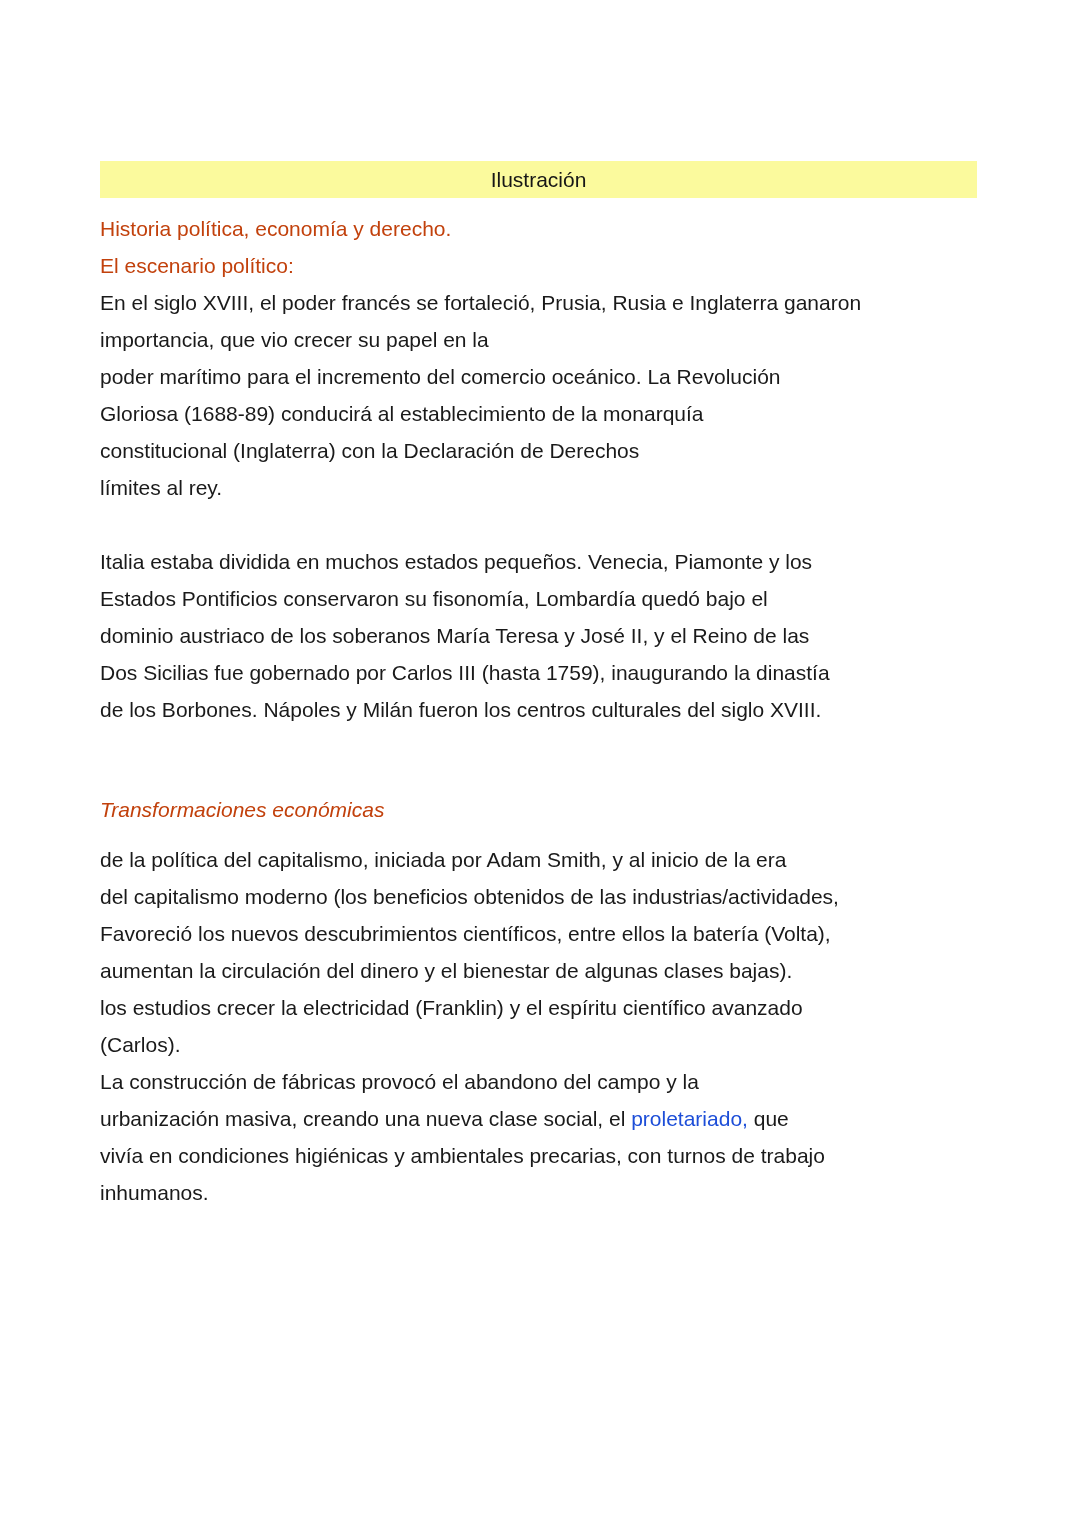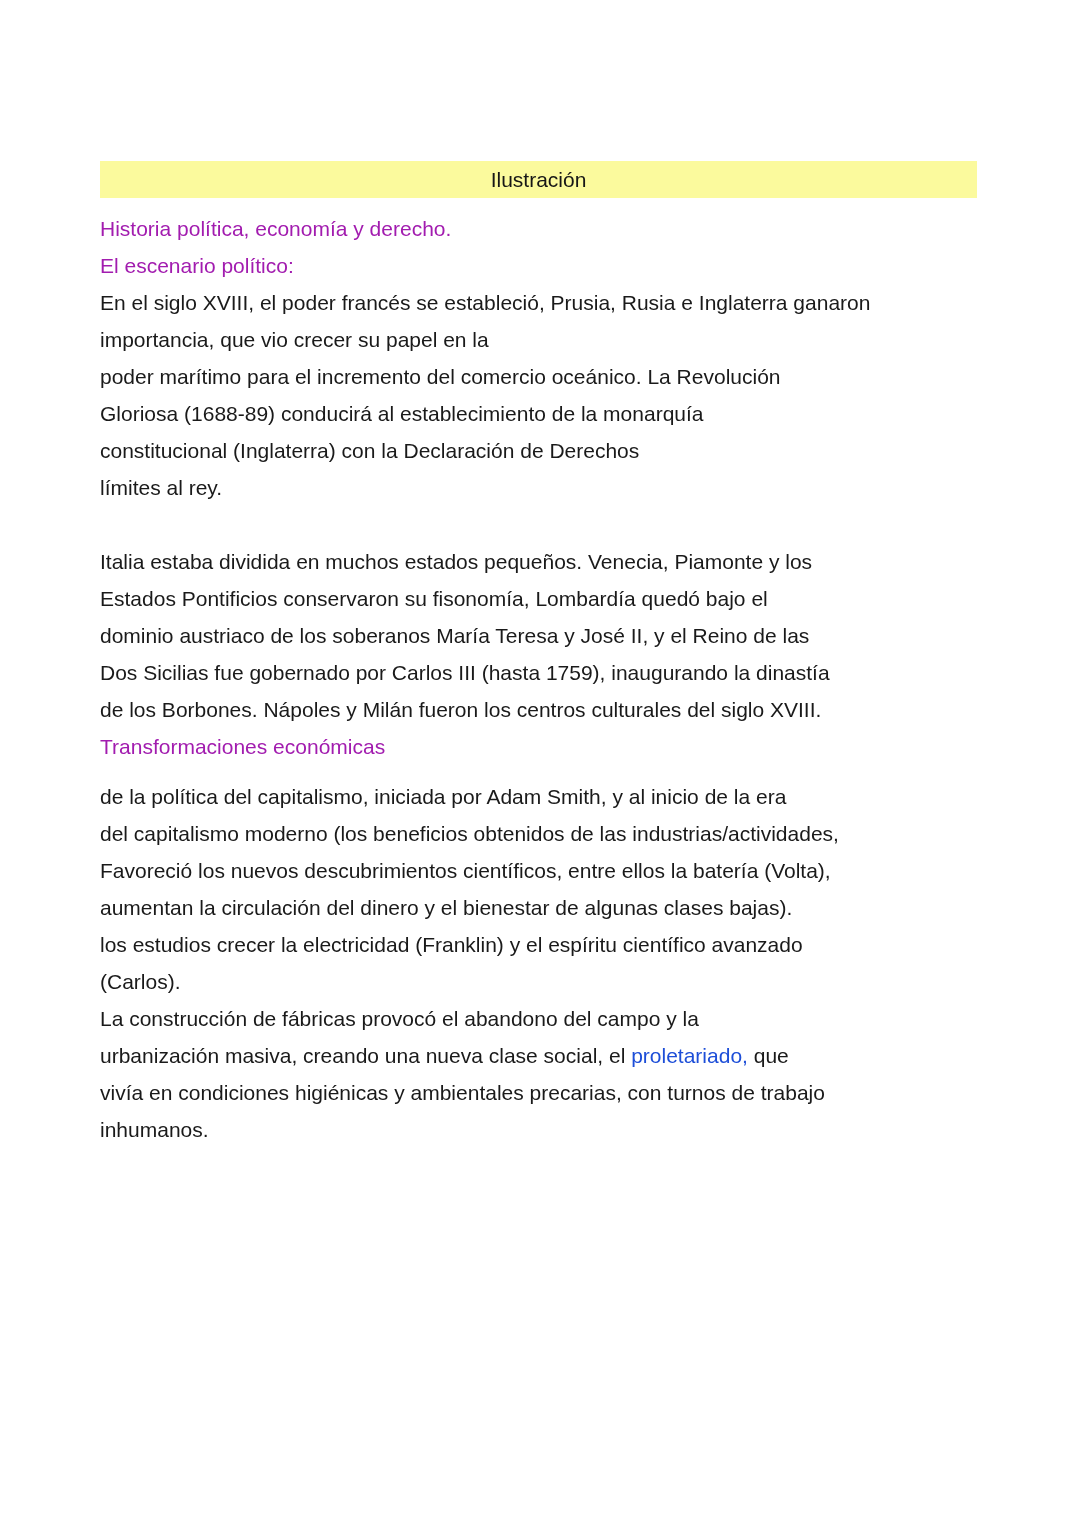--- a/index.html
+++ b/index.html
@@ -29,50 +29,52 @@
     font-size: 21px;
     color: #161616;
     margin-bottom: 12px;
   }
   .line {
     font-size: 21px;
     line-height: 37px;
     white-space: nowrap;
   }
   .heading {
-    color: #a21caf;
+    color: #c2410c;
   }
   .para {
     margin: 0;
   }
   .para-italy {
     margin-top: 37px;
   }
   .heading-economics {
+    margin-top: 63px;
     margin-bottom: 13px;
+    font-style: italic;
   }
   .accent {
     color: #1d4ed8;
   }
 </style>
 </head>
 <body>
 
 <div class="page">
   <div class="content">
 
     <div class="title-band">
       <span>Ilustración</span>
     </div>
 
     <div class="line heading">Historia política, economía y derecho.</div>
     <div class="line heading">El escenario político:</div>
 
     <div class="para para-political">
-      <div class="line">En el siglo XVIII, el poder francés se estableció, Prusia, Rusia e Inglaterra ganaron</div>
+      <div class="line">En el siglo XVIII, el poder francés se fortaleció, Prusia, Rusia e Inglaterra ganaron</div>
       <div class="line">importancia, que vio crecer su papel en la</div>
       <div class="line">poder marítimo para el incremento del comercio oceánico. La Revolución</div>
       <div class="line">Gloriosa (1688-89) conducirá al establecimiento de la monarquía</div>
       <div class="line">constitucional (Inglaterra) con la Declaración de Derechos</div>
       <div class="line">límites al rey.</div>
     </div>
 
     <div class="para para-italy">
       <div class="line">Italia estaba dividida en muchos estados pequeños. Venecia, Piamonte y los</div>
       <div class="line">Estados Pontificios conservaron su fisonomía, Lombardía quedó bajo el</div>

